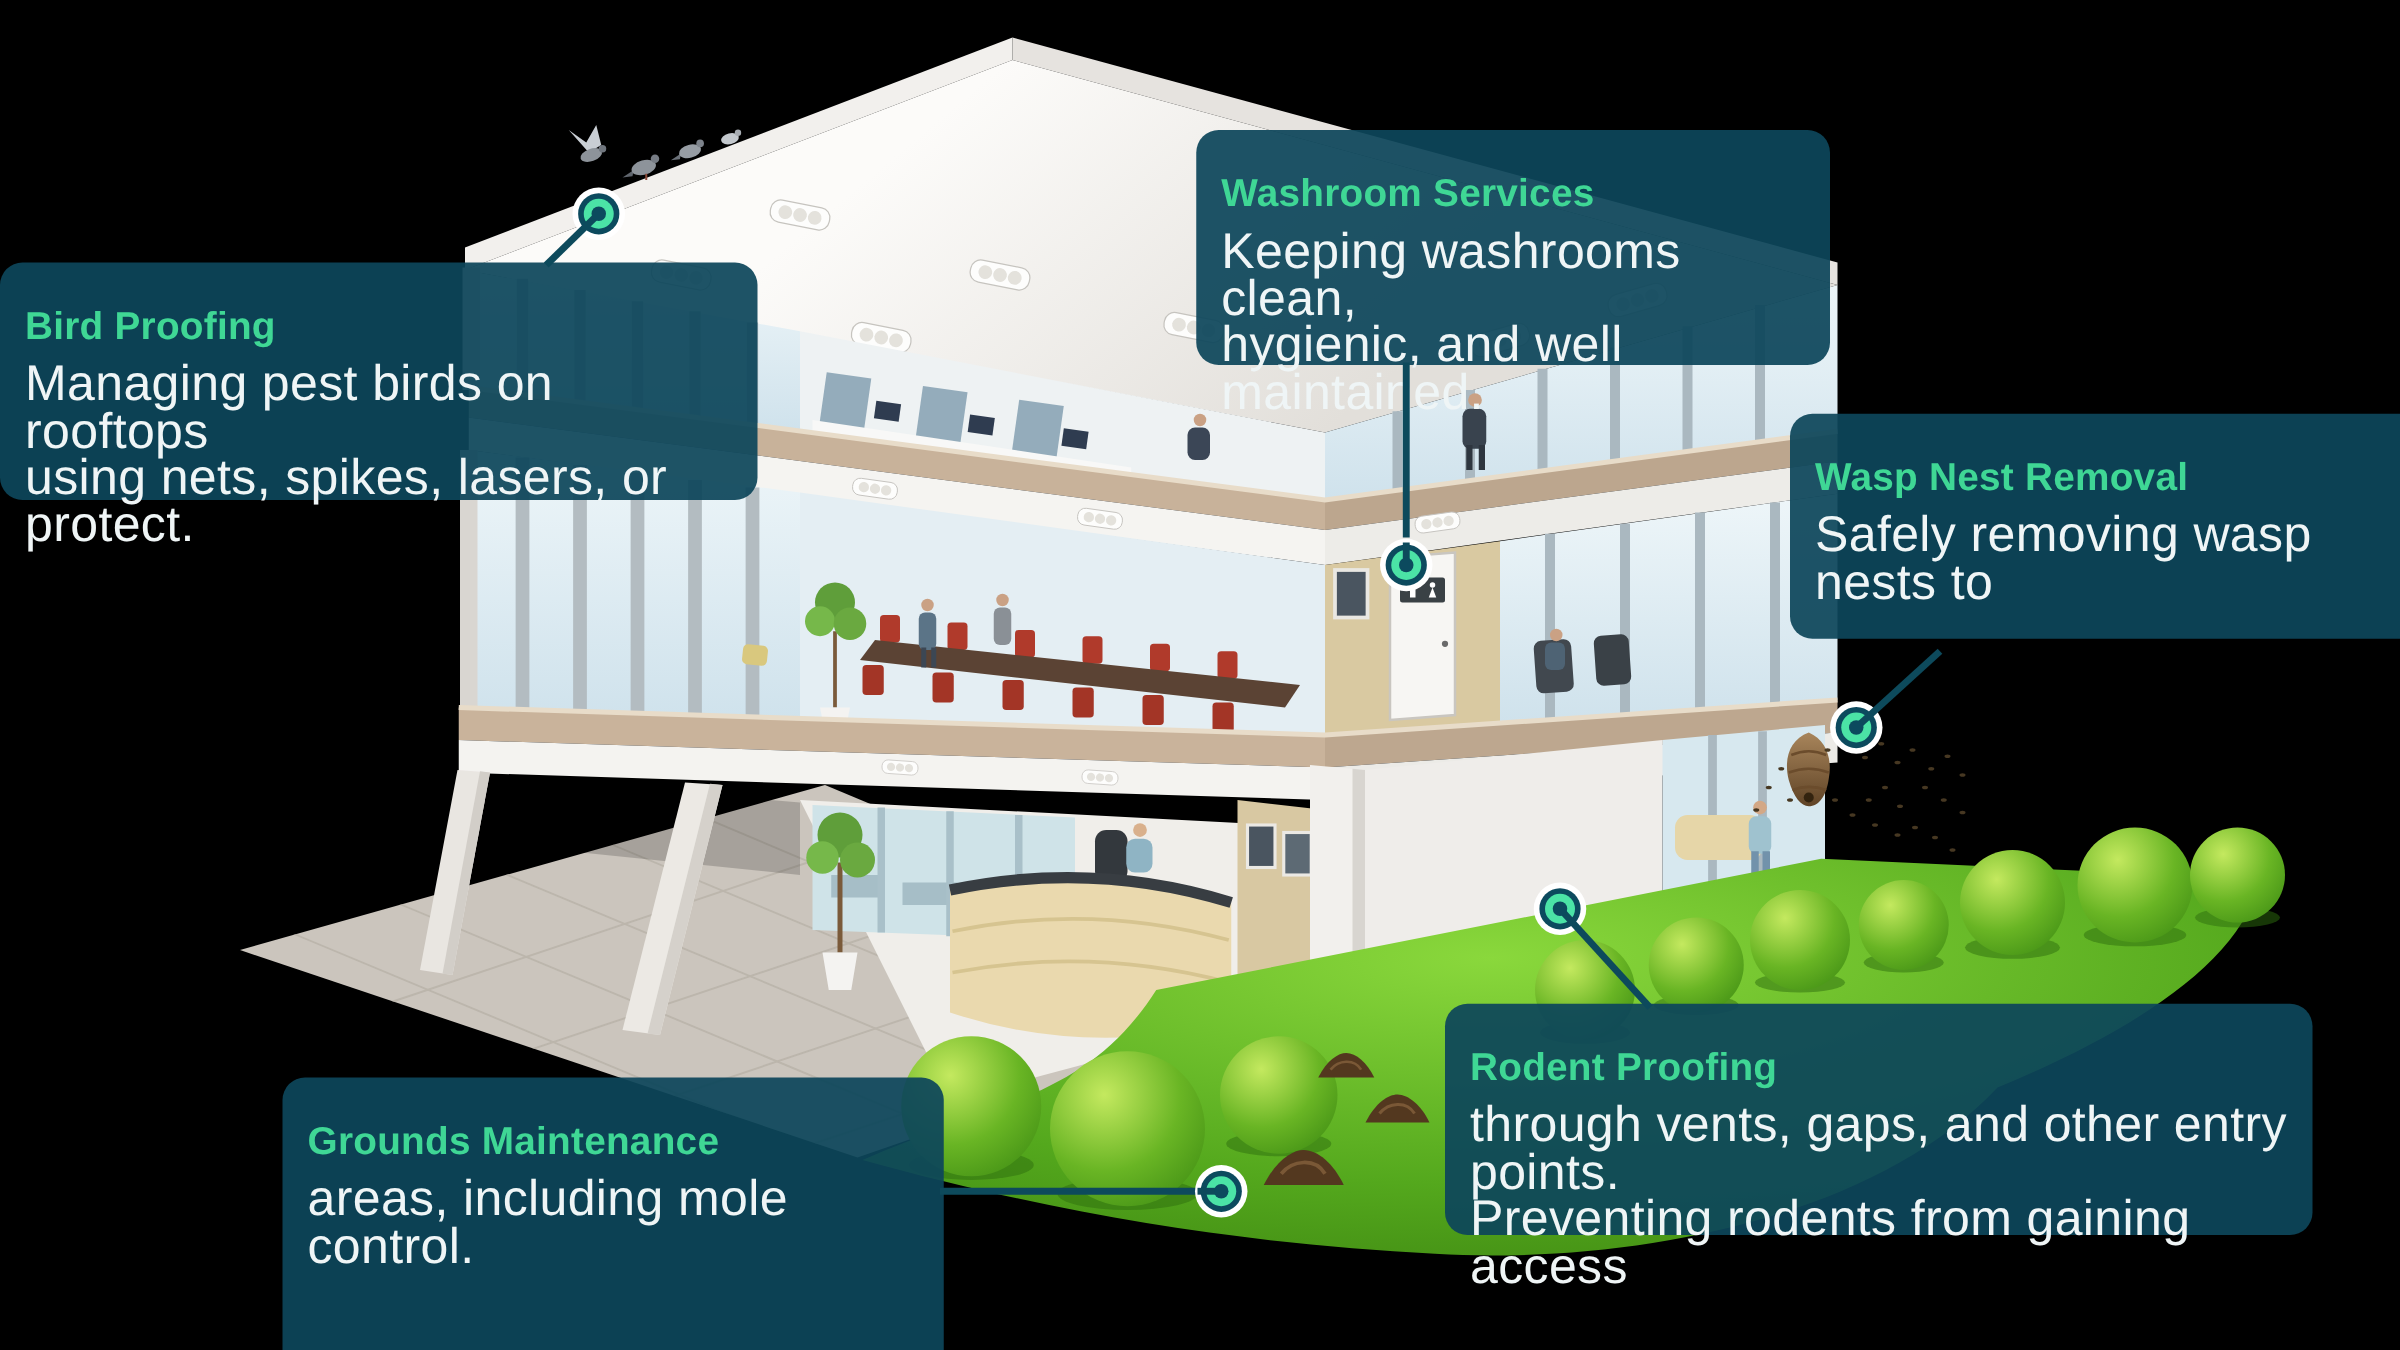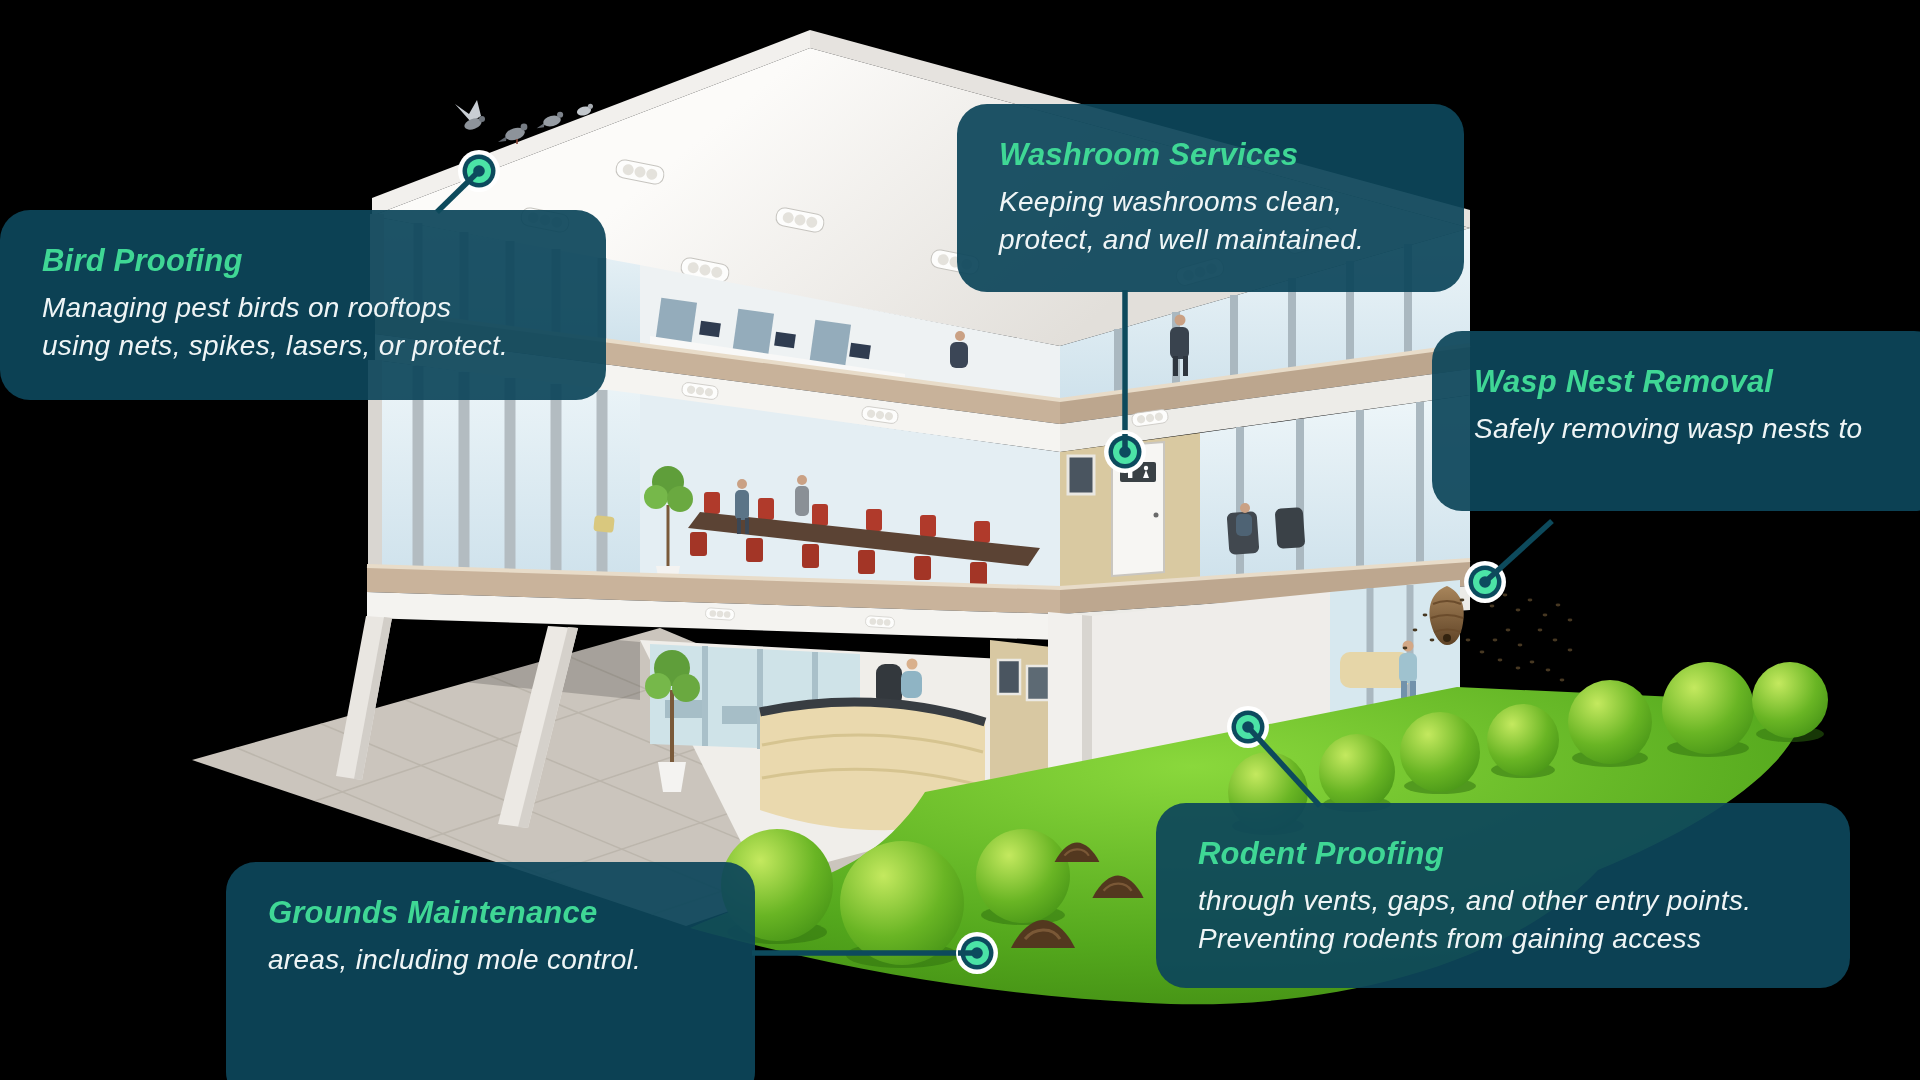--- a/index.html
+++ b/index.html
@@ -6,25 +6,25 @@
     --background:#000;
     --callout-bg:rgba(13,70,90,0.93);
     --title-green:#3FD795;
     --body-text:#EFF5F6;
   }
   html,body{margin:0;padding:0;background:#000;}
   .stage{position:relative;width:1920px;height:1080px;background:var(--background);overflow:hidden;
          font-family:"Liberation Sans","DejaVu Sans",sans-serif;}
   .scene-svg,.overlay-svg{position:absolute;left:0;top:0;width:1920px;height:1080px;}
   .overlay-svg{pointer-events:none;}
-  .callout{position:absolute;background:var(--callout-bg);border-radius:30px;
-           padding:32px 42px;box-sizing:border-box;color:var(--body-text);font-style:italic;}
+  .callout{position:absolute;background:var(--callout-bg);border-radius:18px;
+           padding:32px 20px;box-sizing:border-box;color:var(--body-text);}
   .callout h2{margin:0 0 9px 0;font-size:31px;line-height:38px;font-weight:700;
               color:var(--title-green);letter-spacing:.2px;}
-  .callout .line{font-size:28px;line-height:37.5px;font-weight:400;letter-spacing:.3px;}
+  .callout .line{font-size:40px;line-height:37.5px;font-weight:400;letter-spacing:.3px;}
   #callout-bird{left:0px;top:210px;width:606px;height:190px;}
   #callout-washroom{left:957px;top:104px;width:507px;height:188px;}
   #callout-wasp{left:1406px;top:331px;width:512px;height:180px;margin-left:26px;}
   #callout-rodent{left:1156px;top:803px;width:694px;height:185px;}
   #callout-grounds{left:226px;top:862px;width:529px;height:240px;}
 </style>
 </head>
 <body>
 
 <div class="stage">
@@ -492,21 +492,21 @@
 
   <div class="callout" id="callout-bird">
     <h2>Bird Proofing</h2>
     <div class="line">Managing pest birds on rooftops</div>
     <div class="line">using nets, spikes, lasers, or protect.</div>
   </div>
 
   <div class="callout" id="callout-washroom">
     <h2>Washroom Services</h2>
     <div class="line">Keeping washrooms clean,</div>
-    <div class="line">protect, and well maintained.</div>
+    <div class="line">hygienic, and well maintained.</div>
   </div>
 
   <div class="callout" id="callout-wasp">
     <h2>Wasp Nest Removal</h2>
     <div class="line">Safely removing wasp nests to</div>
   </div>
 
   <div class="callout" id="callout-rodent">
     <h2>Rodent Proofing</h2>
     <div class="line">through vents, gaps, and other entry points.</div>

